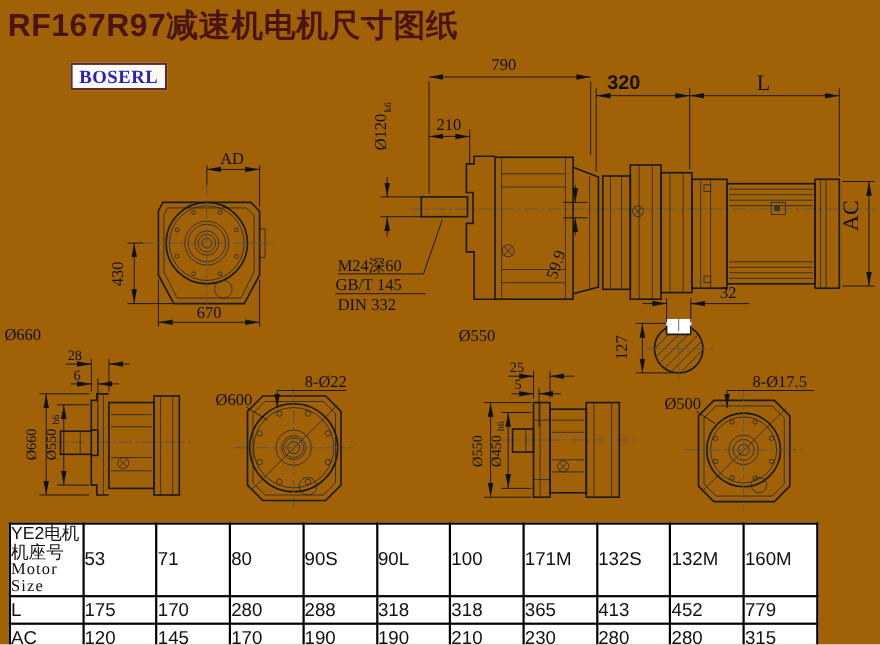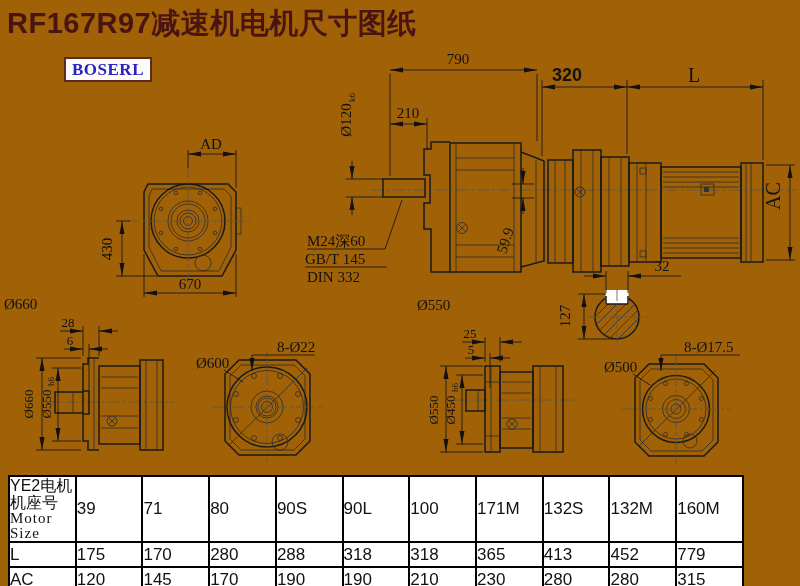--- a/index.html
+++ b/index.html
@@ -374,21 +374,21 @@
     </g>
   </svg>
 
   <table id="size-table">
     <tbody>
         <tr class="hdr">
           <td class="th-label">
             <div class="cn">YE2电机机座号</div>
             <div class="en">Motor Size</div>
           </td>
-          <td class="th-col">39</td>
+          <td class="th-col">53</td>
           <td class="th-col">71</td>
           <td class="th-col">80</td>
           <td class="th-col">90S</td>
           <td class="th-col">90L</td>
           <td class="th-col">100</td>
           <td class="th-col">171M</td>
           <td class="th-col">132S</td>
           <td class="th-col">132M</td>
           <td class="th-col">160M</td>
         </tr>

